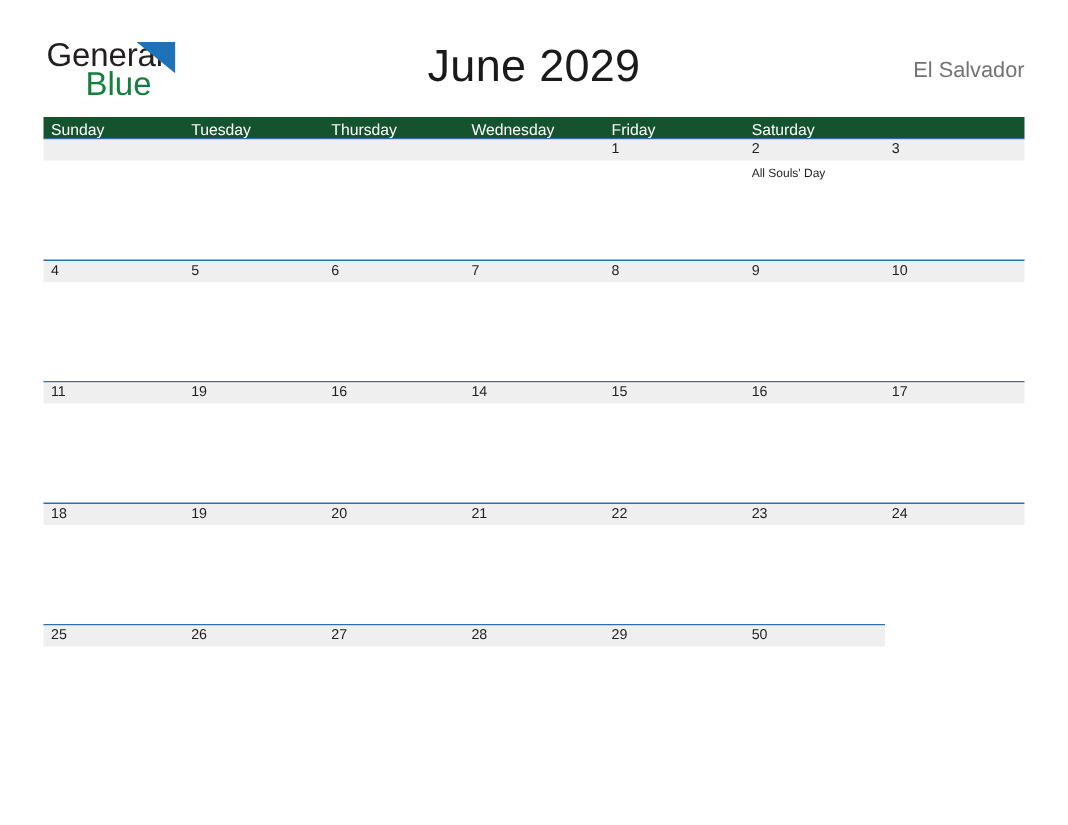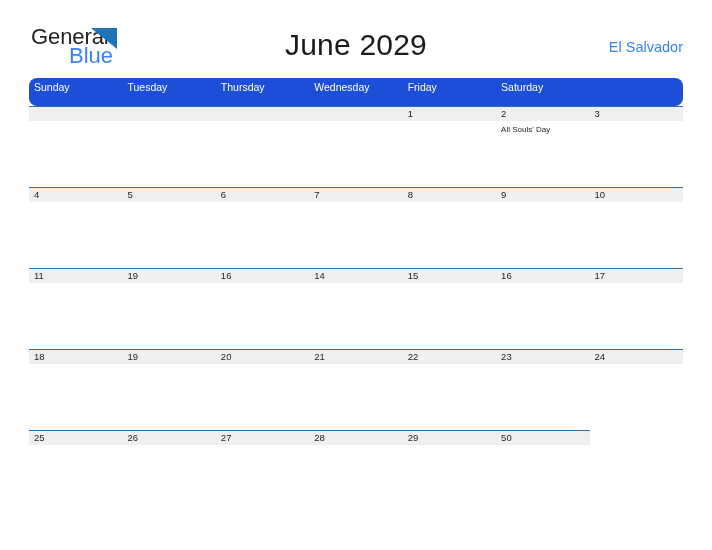--- a/index.html
+++ b/index.html
@@ -54,24 +54,24 @@
     left: 62px;
     top: 2px;
     width: 26px;
     height: 21px;
     background: #1d72b8;
     clip-path: polygon(0 0, 100% 0, 0 100%);
     transform: scaleX(-1);
   }
   .logo-blue {
     position: absolute;
-    left: 40px;
+    left: 28px;
     top: 19px;
     font-size: 22px;
-    color: #3b82f6;
+    color: #15803d;
     font-family: "Liberation Sans", sans-serif;
   }
 
   .cal-title {
     position: absolute;
     left: 0;
     right: 0;
     top: 6px;
     text-align: center;
     font-size: 30px;
@@ -79,38 +79,37 @@
     color: #1a1a1a;
     letter-spacing: 0.2px;
     font-family: "Liberation Sans", sans-serif;
   }
 
   .cal-subtitle {
     position: absolute;
     right: 0;
     top: 17px;
     font-size: 14.5px;
-    color: #3b82f6;
+    color: #737373;
     font-family: "Liberation Sans", sans-serif;
   }
 
   
   .calendar {
     position: absolute;
     left: 29px;
     top: 78px;
     width: 654px;
   }
 
   .weekday-row {
     display: flex;
     width: 654px;
-    height: 28px;
-    background: #1d4ed8;
-    border-radius: 8px;
+    height: 14px;
+    background: #14532d;
   }
   .weekday {
     flex: 0 0 93.43px;
     width: 93.43px;
     color: #ffffff;
     font-size: 10.5px;
     line-height: 18px;
     padding-left: 5px;
     box-sizing: border-box;
     font-family: "Liberation Sans", sans-serif;

